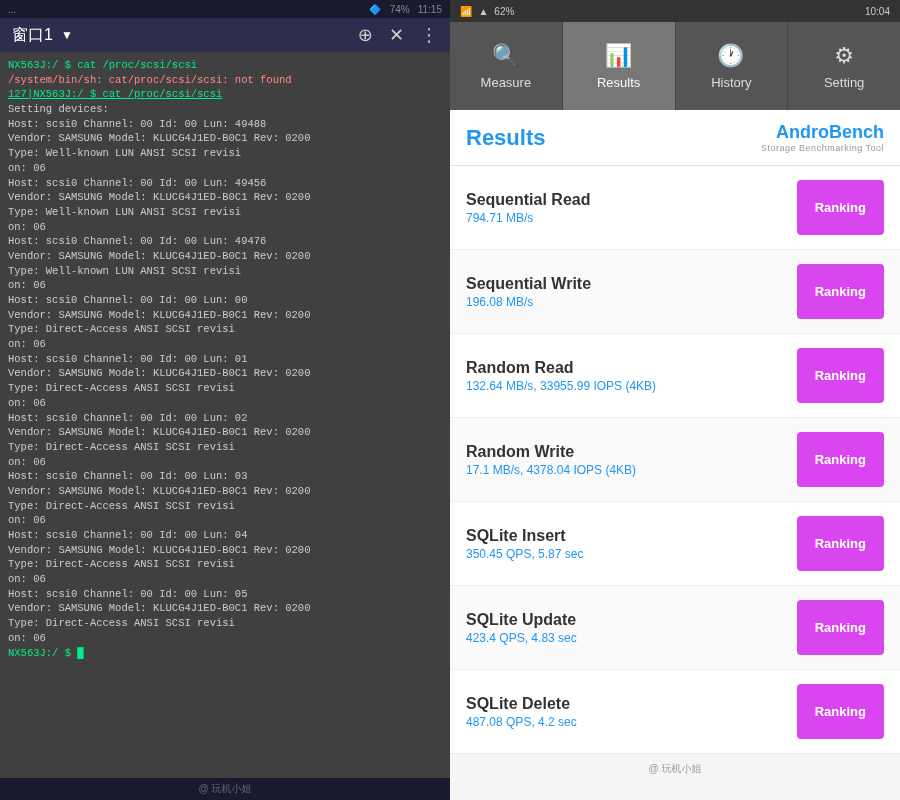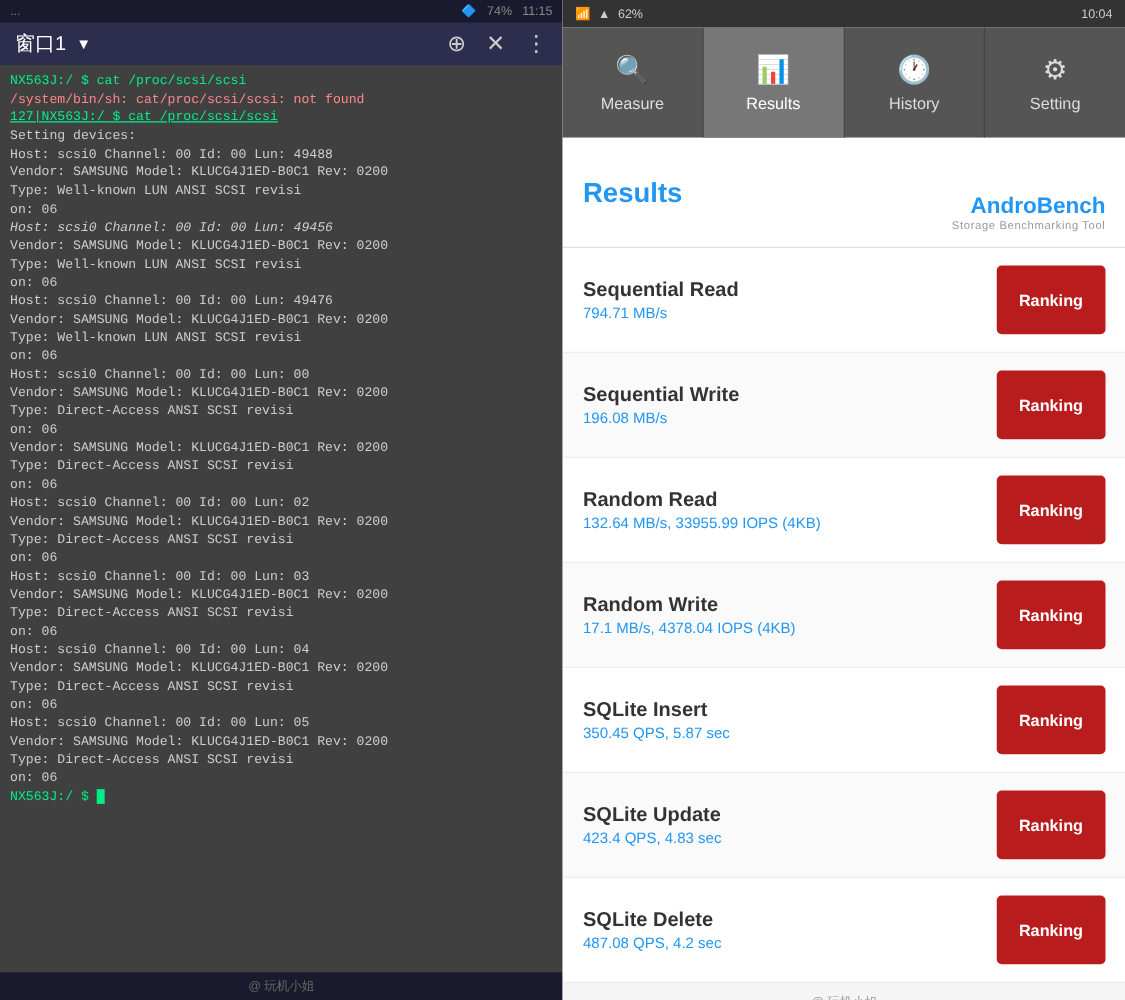--- a/index.html
+++ b/index.html
@@ -182,21 +182,20 @@
     .androbench-logo {
       display: flex;
       flex-direction: column;
       align-items: flex-end;
     }
 
     .androbench-name {
       font-size: 18px;
       font-weight: bold;
       color: #333;
-      margin-top: 32px;
     }
 
     .androbench-name span {
       color: #2196F3;
     }
 
     .androbench-sub {
       font-size: 9px;
       color: #999;
       letter-spacing: 0.5px;
@@ -222,21 +221,21 @@
       color: #333;
       margin-bottom: 2px;
     }
 
     .bench-value {
       font-size: 12px;
       color: #2196F3;
     }
 
     .ranking-btn {
-      background: #b91c1c;
+      background: #d946ef;
       color: #ffffff;
       border: none;
       padding: 20px 18px;
       border-radius: 4px;
       font-size: 13px;
       font-weight: 600;
       cursor: pointer;
       white-space: nowrap;
     }
 
@@ -273,32 +272,33 @@
 
   <div class="terminal-body" id="terminal-body">
   <div style="color: rgb(0, 238, 136);">NX563J:/ $ cat /proc/scsi/scsi</div>
       <div style="color: rgb(255, 136, 136);">/system/bin/sh: cat/proc/scsi/scsi: not found</div>
       <div style="color: rgb(0, 238, 136); text-decoration: underline;">127|NX563J:/ $ cat /proc/scsi/scsi</div>
       <div style="color: rgb(204, 204, 204);">Setting devices:</div>
       <div style="color: rgb(204, 204, 204);">Host: scsi0 Channel: 00 Id: 00 Lun: 49488</div>
       <div style="color: rgb(204, 204, 204);">    Vendor: SAMSUNG  Model: KLUCG4J1ED-B0C1   Rev: 0200</div>
       <div style="color: rgb(204, 204, 204);">    Type:   Well-known LUN                   ANSI  SCSI revisi</div>
       <div style="color: rgb(204, 204, 204);">on: 06</div>
-      <div style="color: rgb(204, 204, 204); font-style: italic;">Host: scsi0 Channel: 00 Id: 00 Lun: 49456</div>
+      <div style="color: rgb(204, 204, 204);">Host: scsi0 Channel: 00 Id: 00 Lun: 49456</div>
       <div style="color: rgb(204, 204, 204);">    Vendor: SAMSUNG  Model: KLUCG4J1ED-B0C1   Rev: 0200</div>
       <div style="color: rgb(204, 204, 204);">    Type:   Well-known LUN                   ANSI  SCSI revisi</div>
       <div style="color: rgb(204, 204, 204);">on: 06</div>
       <div style="color: rgb(204, 204, 204);">Host: scsi0 Channel: 00 Id: 00 Lun: 49476</div>
       <div style="color: rgb(204, 204, 204);">    Vendor: SAMSUNG  Model: KLUCG4J1ED-B0C1   Rev: 0200</div>
       <div style="color: rgb(204, 204, 204);">    Type:   Well-known LUN                   ANSI  SCSI revisi</div>
       <div style="color: rgb(204, 204, 204);">on: 06</div>
       <div style="color: rgb(204, 204, 204);">Host: scsi0 Channel: 00 Id: 00 Lun: 00</div>
       <div style="color: rgb(204, 204, 204);">    Vendor: SAMSUNG  Model: KLUCG4J1ED-B0C1   Rev: 0200</div>
       <div style="color: rgb(204, 204, 204);">    Type:   Direct-Access                    ANSI  SCSI revisi</div>
       <div style="color: rgb(204, 204, 204);">on: 06</div>
+      <div style="color: rgb(204, 204, 204);">Host: scsi0 Channel: 00 Id: 00 Lun: 01</div>
       <div style="color: rgb(204, 204, 204);">    Vendor: SAMSUNG  Model: KLUCG4J1ED-B0C1   Rev: 0200</div>
       <div style="color: rgb(204, 204, 204);">    Type:   Direct-Access                    ANSI  SCSI revisi</div>
       <div style="color: rgb(204, 204, 204);">on: 06</div>
       <div style="color: rgb(204, 204, 204);">Host: scsi0 Channel: 00 Id: 00 Lun: 02</div>
       <div style="color: rgb(204, 204, 204);">    Vendor: SAMSUNG  Model: KLUCG4J1ED-B0C1   Rev: 0200</div>
       <div style="color: rgb(204, 204, 204);">    Type:   Direct-Access                    ANSI  SCSI revisi</div>
       <div style="color: rgb(204, 204, 204);">on: 06</div>
       <div style="color: rgb(204, 204, 204);">Host: scsi0 Channel: 00 Id: 00 Lun: 03</div>
       <div style="color: rgb(204, 204, 204);">    Vendor: SAMSUNG  Model: KLUCG4J1ED-B0C1   Rev: 0200</div>
       <div style="color: rgb(204, 204, 204);">    Type:   Direct-Access                    ANSI  SCSI revisi</div>

